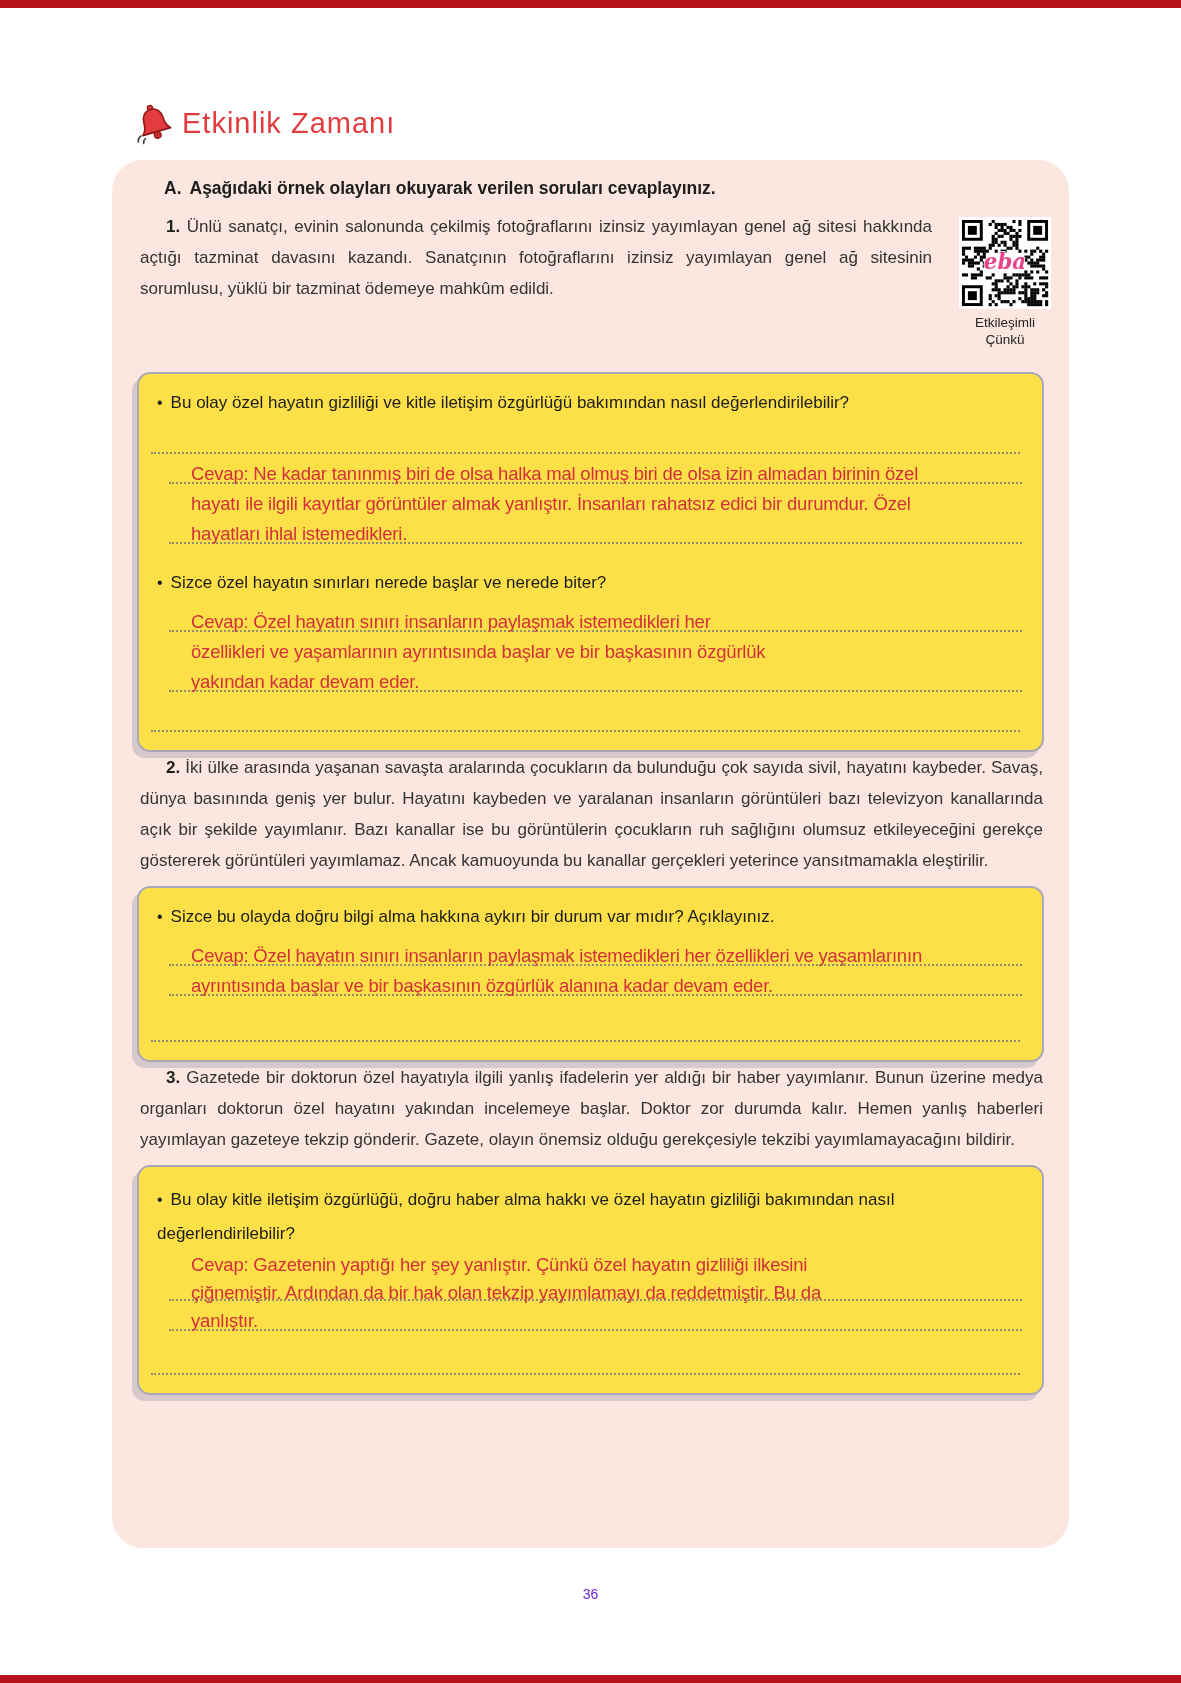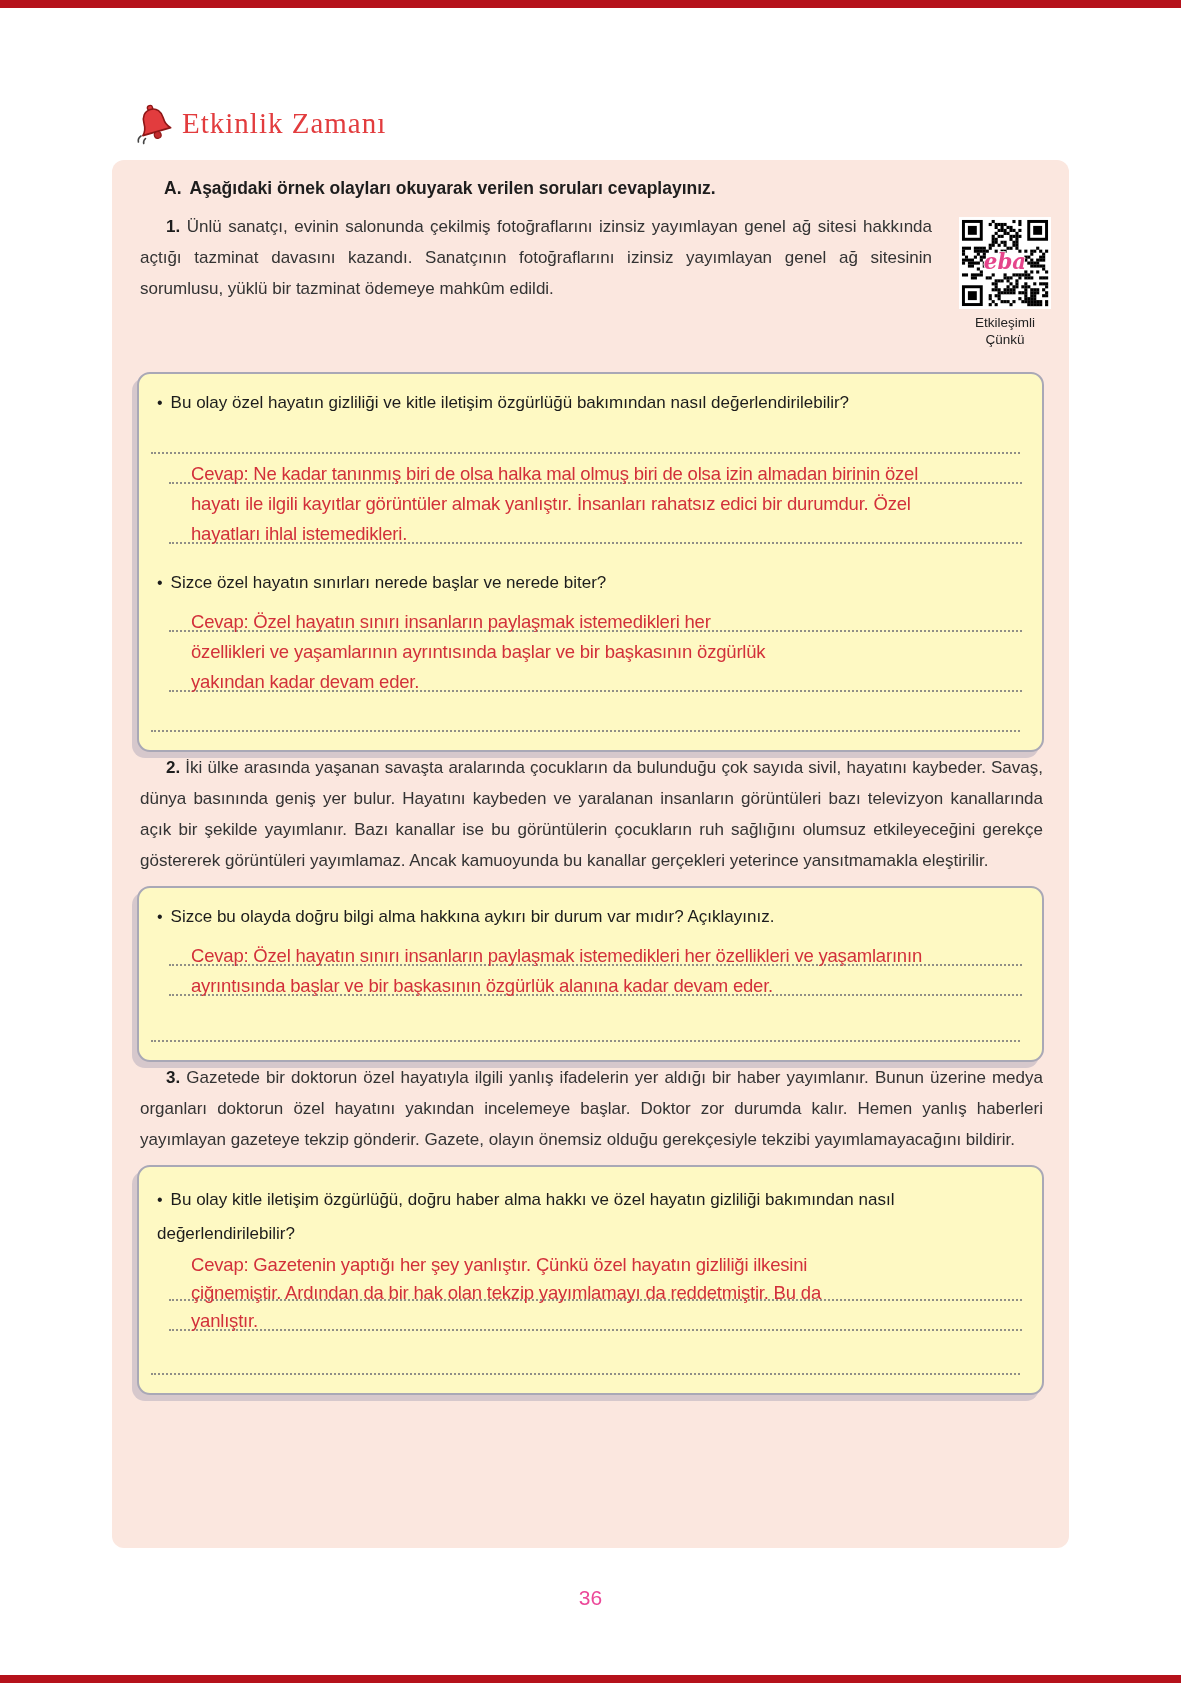--- a/index.html
+++ b/index.html
@@ -11,47 +11,47 @@
     color:#2e2e2e;
   }
   .edge-bar { position:absolute; left:0; right:0; height:8px; background:#b5121b; }
   .edge-bar.top { top:0; }
   .edge-bar.bottom { bottom:0; }
 
   
   .activity-header { position:absolute; top:100px; left:134px; display:flex; align-items:center; gap:8px; }
   .bell-wrap { width:40px; height:46px; }
   .activity-title {
-    font-family:Liberation Serif, serif;
+    font-family:Liberation Sans, sans-serif;
     font-size:29px; letter-spacing:1px; color:#e23c3e; font-weight:500;
   }
 
   
   .panel {
     position:absolute; top:160px; left:112px; width:957px; height:1388px;
-    background:#fbe7df; border-radius:12px;
+    background:#fbe7df; border-radius:31px;
   }
   .instruction { margin:18px 30px 0 52px; font-size:17.5px; font-weight:bold; color:#1d1d1d; }
   .instruction .label { margin-right:8px; }
 
   .case-row { display:flex; margin:12px 12px 0 28px; }
   .para {
     font-size:17px; line-height:31px; text-align:justify; text-indent:26px; color:#333;
   }
   .para .num { font-weight:bold; color:#1d1d1d; }
   .para.p1 { width:792px; }
   .para.pfull { margin:0 26px 0 28px; }
 
   .qr-block { margin-left:auto; width:104px; text-align:center; margin-top:6px; }
   .qr-frame { width:92px; height:92px; margin:0 auto; background:#f97316; }
   .qr-caption { font-size:13.5px; line-height:17px; color:#222; margin-top:5px; }
 
   
   .box {
-    margin:24px 25px 0 25px; background:#fef9c3;
+    margin:24px 25px 0 25px; background:#fde047;
     border:2px solid #a9a8b6; border-radius:13px;
     box-shadow:-5px 6px 0 rgba(168,162,182,.45);
     padding:12px 20px 12px 16px;
     position:relative;
   }
   .question { font-size:17px; line-height:26px; color:#1c1c1c; margin:4px 0 0 2px; }
   .question .bullet { margin-right:8px; font-size:16px; }
   .q-wide { line-height:34px; }
 
   .answers { margin-left:36px; position:relative; }
@@ -69,21 +69,21 @@
   .answers .dotrow .rule, .answers .rule { left:-22px; }
   .h36 { height:36px; } .h28 { height:28px; }
   .h40 { height:40px; } .h44 { height:44px; } .h46 { height:46px; }
   .sp8 { height:8px; } .sp12 { height:12px; } .sp16 { height:16px; }
 
   .m-case2 { margin-top:32px; }
   .m-box2 { margin-top:10px; }
   .m-case3 { margin-top:58px; }
   .m-box3 { margin-top:10px; }
 
-  .page-number { position:absolute; top:1586px; left:0; right:0; text-align:center; font-size:21px; color:#ec4899; }
+  .page-number { position:absolute; top:1586px; left:0; right:0; text-align:center; font-size:14px; color:#6d28d9; }
 </style>
 </head>
 <body>
 
 <div class="screen">
   <div class="edge-bar top"></div>
 
   <div class="activity-header">
     <span class="bell-wrap">
       <svg width="40" height="46" viewBox="0 0 40 46">

